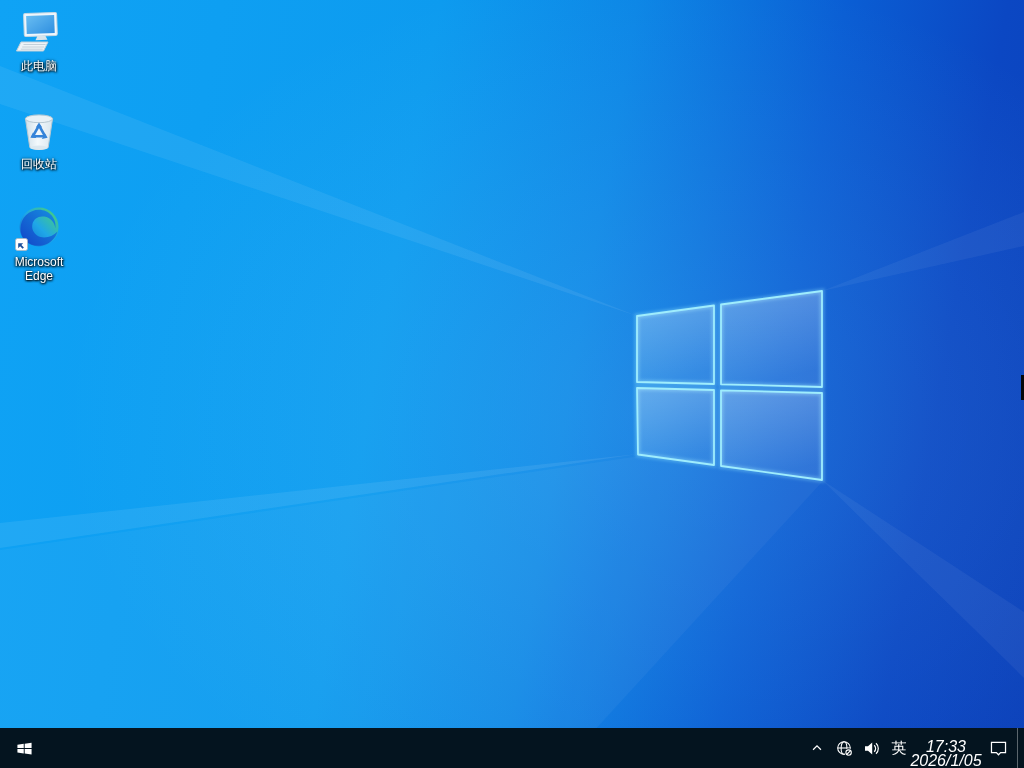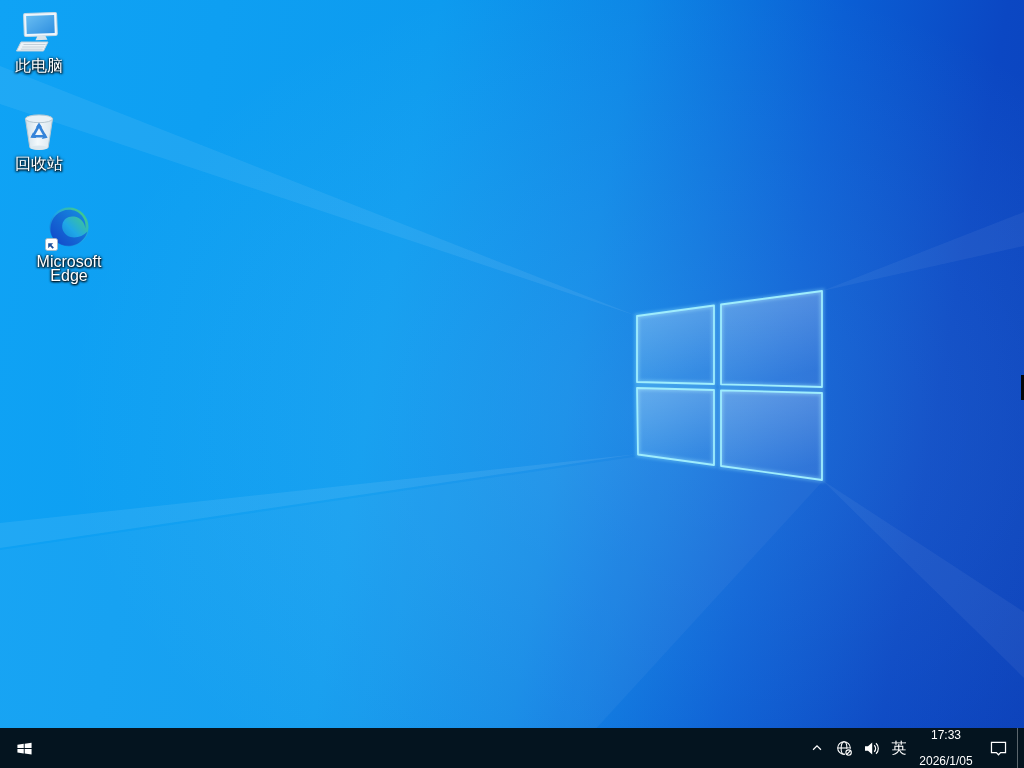--- a/index.html
+++ b/index.html
@@ -18,21 +18,21 @@
   .desktop svg.wall{position:absolute;inset:0;display:block;}
   
   .icon-cell{
     position:absolute;left:1px;width:76px;
     display:flex;flex-direction:column;align-items:center;
     cursor:default;
   }
   .icon-art{width:48px;height:48px;position:relative;}
   .icon-art svg{display:block;}
   .icon-label{
-    margin-top:3px;font-size:16px;line-height:14px;color:#fff;text-align:center;
+    margin-top:3px;font-size:12px;line-height:14px;color:#fff;text-align:center;
     text-shadow:1px 1px 2px rgba(0,0,0,0.95),-1px 1px 2px rgba(0,0,0,0.6),0 0 3px rgba(0,0,0,0.8);
     max-width:72px;word-wrap:break-word;
   }
   .badge-shortcut{position:absolute;left:0;bottom:1px;}
   
   .taskbar{
     position:absolute;left:0;right:0;bottom:0;height:40px;
     background:#04141F;display:flex;align-items:stretch;z-index:5;
   }
   .start-button{
@@ -41,22 +41,22 @@
   .tb-spacer{flex:1;}
   .tray{display:flex;align-items:stretch;}
   .tray-btn{
     display:flex;align-items:center;justify-content:center;color:#fff;cursor:pointer;
   }
   .tray-btn.chev{width:26px;}
   .tray-btn.net{width:28px;}
   .tray-btn.vol{width:27px;}
   .tray-btn.lang{width:28px;font-size:15px;}
   .tray-clock{
-    width:66px;display:flex;flex-direction:column;align-items:center;justify-content:space-between;
-    color:#fff;font-size:12px;line-height:14px;cursor:pointer;white-space:nowrap;
+    width:66px;display:flex;flex-direction:column;align-items:center;justify-content:flex-end;
+    color:#fff;font-size:16px;line-height:14px;cursor:pointer;white-space:nowrap;font-style:italic;
   }
   .tray-btn.action{width:38px;}
   .show-desktop{width:6px;border-left:1px solid rgba(255,255,255,0.35);cursor:pointer;}
   .edge-sliver{position:absolute;right:0;top:375px;width:3px;height:25px;background:#05070a;z-index:4;}
 </style>
 </head>
 <body>
 
 <div class="desktop">
   <svg class="wall" width="1024" height="768" viewBox="0 0 1024 768">
@@ -136,21 +136,21 @@
           <polygon points="24,16.5 27.2,21.5 20.8,21.5" fill="#3584d9"></polygon>
           <polygon points="32.6,31.8 26.8,32.9 30,27.4" fill="#3584d9"></polygon>
           <polygon points="15.4,31.8 18,26.5 21.3,32.0" fill="#3584d9"></polygon>
         </g>
         <ellipse cx="24" cy="41.8" rx="9" ry="2.2" fill="#dce8ef"></ellipse>
       </svg>
     </div>
     <div class="icon-label">回收站</div>
   </div>
 
-  <div class="icon-cell" style="top:204px;margin-left:30px;">
+  <div class="icon-cell" style="top:204px;">
     <div class="icon-art">
       <svg width="48" height="48" viewBox="0 0 48 48">
         <defs>
           <linearGradient id="egA" x1="0" y1="1" x2="1" y2="0">
             <stop offset="0" stop-color="#0c63cc"></stop>
             <stop offset="0.5" stop-color="#1fa7e8"></stop>
             <stop offset="1" stop-color="#4fd668"></stop>
           </linearGradient>
           <linearGradient id="egB" x1="0" y1="1" x2="1" y2="0">
             <stop offset="0" stop-color="#1244c8"></stop>

